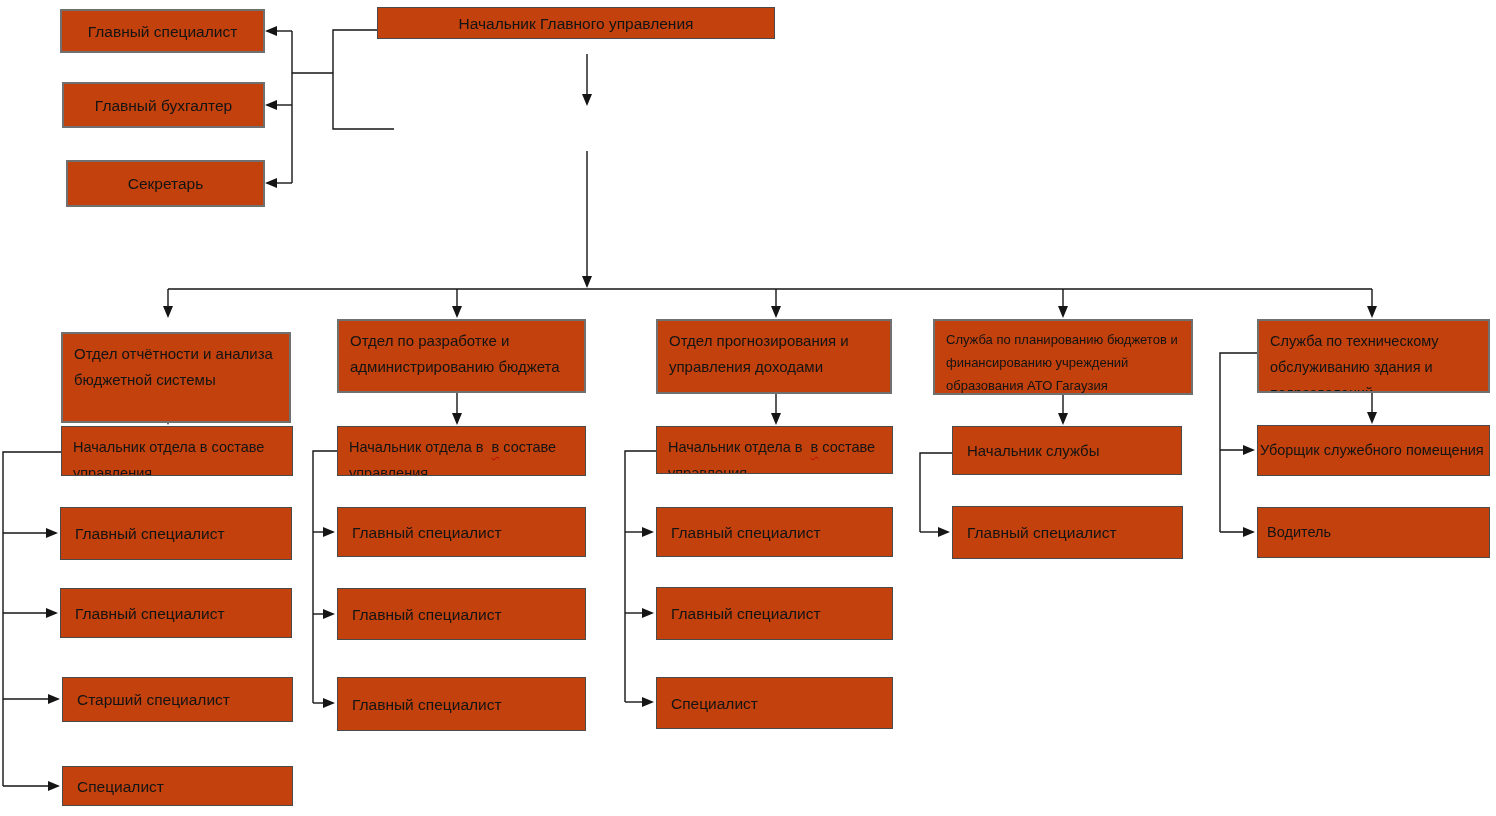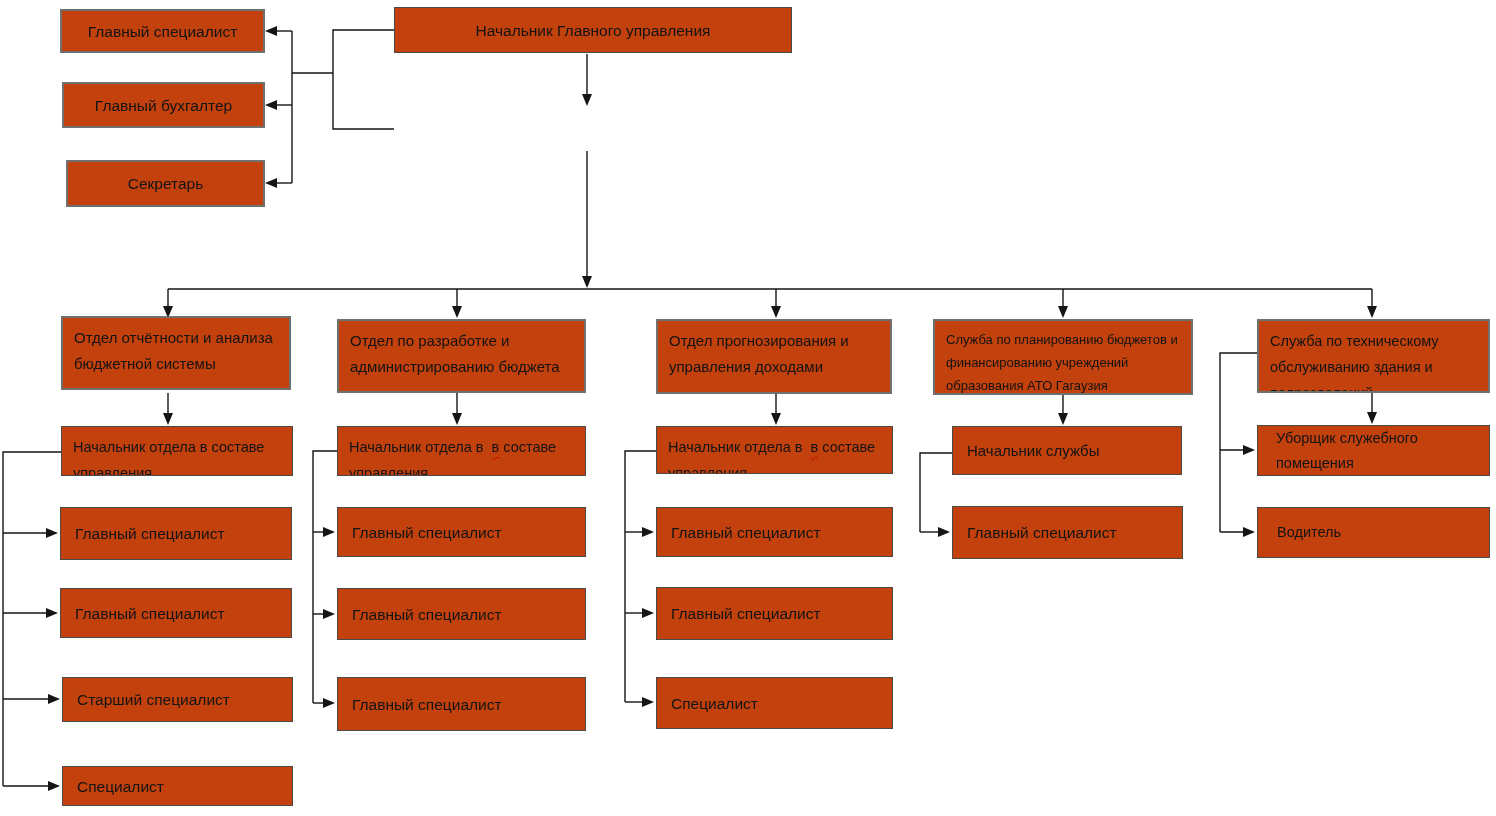--- a/index.html
+++ b/index.html
@@ -84,35 +84,35 @@
 
       <path d="M952,453 H920 V532"></path>
       <path d="M920,532 H948" marker-end="url(#arr)"></path>
 
       <path d="M1257,353 H1220 V532"></path>
       <path d="M1220,450 H1253" marker-end="url(#arr)"></path>
       <path d="M1220,532 H1253" marker-end="url(#arr)"></path>
     </g>
   </svg>
 
-  <div class="box hdr" style="left:394px;top:7px;width:398px;height:46px">
+  <div class="box hdr" style="left:377px;top:7px;width:398px;height:32px">
     <span>Начальник Главного управления</span>
   </div>
 
   <div class="box hdr thick" style="left:60px;top:9px;width:205px;height:44px">
     <span>Главный специалист</span>
   </div>
   <div class="box hdr thick" style="left:66px;top:160px;width:199px;height:47px">
     <span>Секретарь</span>
   </div>
   <div class="box hdr thick" style="left:62px;top:82px;width:203px;height:46px">
     <span>Главный бухгалтер</span>
   </div>
 
-  <div class="box two thick" style="left:61px;top:316px;width:230px;height:74px">
+  <div class="box two thick" style="left:61px;top:332px;width:230px;height:91px">
     <span>Отдел отчётности и анализа бюджетной системы</span>
   </div>
   <div class="box two thick" style="left:337px;top:319px;width:249px;height:74px">
     <span>Отдел по разработке и администрированию бюджета</span>
   </div>
   <div class="box two thick" style="left:656px;top:319px;width:236px;height:75px">
     <span>Отдел прогнозирования и управления доходами</span>
   </div>
   <div class="box two thick sm" style="left:933px;top:319px;width:260px;height:76px">
     <span>Служба по планированию бюджетов и финансированию учреждений образования АТО Гагаузия</span>
@@ -163,20 +163,20 @@
     <span>Специалист</span>
   </div>
 
   <div class="box pos" style="left:952px;top:426px;width:230px;height:49px;font-size:15px">
     <span>Начальник службы</span>
   </div>
   <div class="box pos" style="left:952px;top:506px;width:231px;height:53px">
     <span>Главный специалист</span>
   </div>
 
-  <div class="box pos md" style="left:1257px;top:425px;width:233px;height:51px;padding-left:18px">
+  <div class="box pos md" style="left:1257px;top:425px;width:233px;height:51px;padding-left:2px">
     <span>Уборщик служебного помещения</span>
   </div>
-  <div class="box pos md" style="left:1257px;top:507px;width:233px;height:51px;padding-left:19px">
+  <div class="box pos md" style="left:1257px;top:507px;width:233px;height:51px;padding-left:9px">
     <span>Водитель</span>
   </div>
 
 </div>
 
 </body></html>

